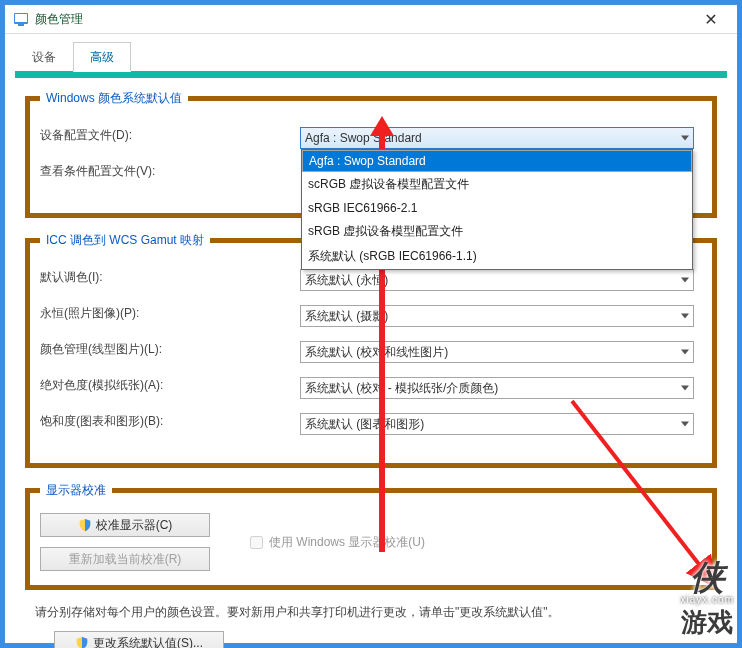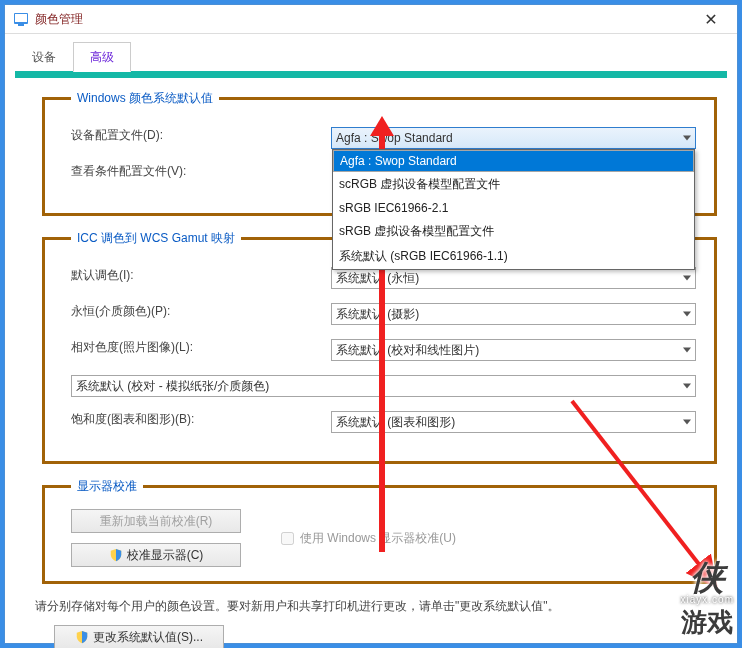--- a/index.html
+++ b/index.html
@@ -23,35 +23,35 @@
   }
   .titlebar {
     height: 30px;
     background: #fff;
     border-bottom: 1px solid #ddd;
     display: flex;
     align-items: center;
     padding: 0 6px 0 8px;
   }
   .titlebar .icon { width: 16px; height: 16px; margin-right: 6px; display:inline-flex; align-items:center; justify-content:center; }
-  .titlebar .title { flex: 1; color: #7f1d1d; font-size: 12px; }
+  .titlebar .title { flex: 1; color: #14532d; font-size: 12px; }
   .titlebar .close { width: 40px; height: 28px; display:flex; align-items:center; justify-content:center; font-size:16px; color:#333; cursor:pointer;}
   
   .body { flex:1; padding: 8px 10px 0 10px; display:flex; flex-direction:column; }
   
   .tabs { display:flex; border-bottom:7px solid #14b8a6;text-align:right; }
   .tab { padding: 6px 16px 5px; border:1px solid transparent; color:#555; font-size:12px; cursor:pointer; margin-bottom:-1px;}
-  .tab.active { border:1px solid #ccc; border-bottom:1px solid #fff; background:#fff; color:#6d28d9;}
+  .tab.active { border:1px solid #ccc; border-bottom:1px solid #fff; background:#fff; color:#0369a1;}
   
   .tabcontent { flex:1; padding: 12px 10px 4px 10px; position:relative; }
   
   fieldset {
-    border: 3px solid #a16207;
-    margin: 0 0 14px 17px;
-    padding: 14px 18px 14px 26px;
+    border: 5px solid #a16207;
+    margin: 0 0 14px 0;
+    padding: 14px 18px 14px 10px;
     position: relative;
   }
   fieldset legend { padding: 0 6px; color:#0a5bc4; font-size:12px; }
   
   .row { display:flex; align-items:flex-start; margin: 6px 0 14px 0; height:22px; }
   .row .lbl { width: 260px; color:#444; font-size:12px; }
   .row .ctl { flex:1; }
   
   select, .sel {
     width: 100%;
@@ -194,38 +194,39 @@
         <div class="row">
           <div class="lbl">默认调色(I):</div>
           <div class="ctl">
             <div class="sel">
               <span>系统默认 (永恒)</span>
               <span class="chev"></span>
             </div>
           </div>
         </div>
         <div class="row">
-          <div class="lbl">永恒(介质颜色)(P):</div>
+          <div class="lbl">永恒(照片图像)(P):</div>
           <div class="ctl">
             <div class="sel">
               <span>系统默认 (摄影)</span>
               <span class="chev"></span>
             </div>
           </div>
         </div>
         <div class="row">
-          <div class="lbl">相对色度(照片图像)(L):</div>
+          <div class="lbl">颜色管理(线型图片)(L):</div>
           <div class="ctl">
             <div class="sel">
               <span>系统默认 (校对和线性图片)</span>
               <span class="chev"></span>
             </div>
           </div>
         </div>
         <div class="row">
+          <div class="lbl">绝对色度(模拟纸张)(A):</div>
           <div class="ctl">
             <div class="sel">
               <span>系统默认 (校对 - 模拟纸张/介质颜色)</span>
               <span class="chev"></span>
             </div>
           </div>
         </div>
         <div class="row">
           <div class="lbl">饱和度(图表和图形)(B):</div>
           <div class="ctl">
@@ -234,31 +235,31 @@
               <span class="chev"></span>
             </div>
           </div>
         </div>
       </fieldset>
 
       <fieldset>
         <legend>显示器校准</legend>
         <div class="calib-row">
           <div class="calib-col">
-            <div class="btn disabled">
-              <span>重新加载当前校准(R)</span>
-            </div>
             <div class="btn">
               <span class="shield">
                 <svg viewBox="0 0 16 16">
                     <path d="M8 1l6 2v4c0 4-3 7-6 8-3-1-6-4-6-8V3z" fill="#ffd24d"></path>
                     <path d="M8 1l6 2v4c0 4-3 7-6 8V1z" fill="#3a8ee6"></path>
                   </svg>
               </span>
               <span>校准显示器(C)</span>
+            </div>
+            <div class="btn disabled">
+              <span>重新加载当前校准(R)</span>
             </div>
           </div>
           <label class="chk">
             <input type="checkbox" disabled="" style="">
             <span>使用 Windows 显示器校准(U)</span>
           </label>
         </div>
       </fieldset>
 
       <div class="note">请分别存储对每个用户的颜色设置。要对新用户和共享打印机进行更改，请单击"更改系统默认值"。</div>

